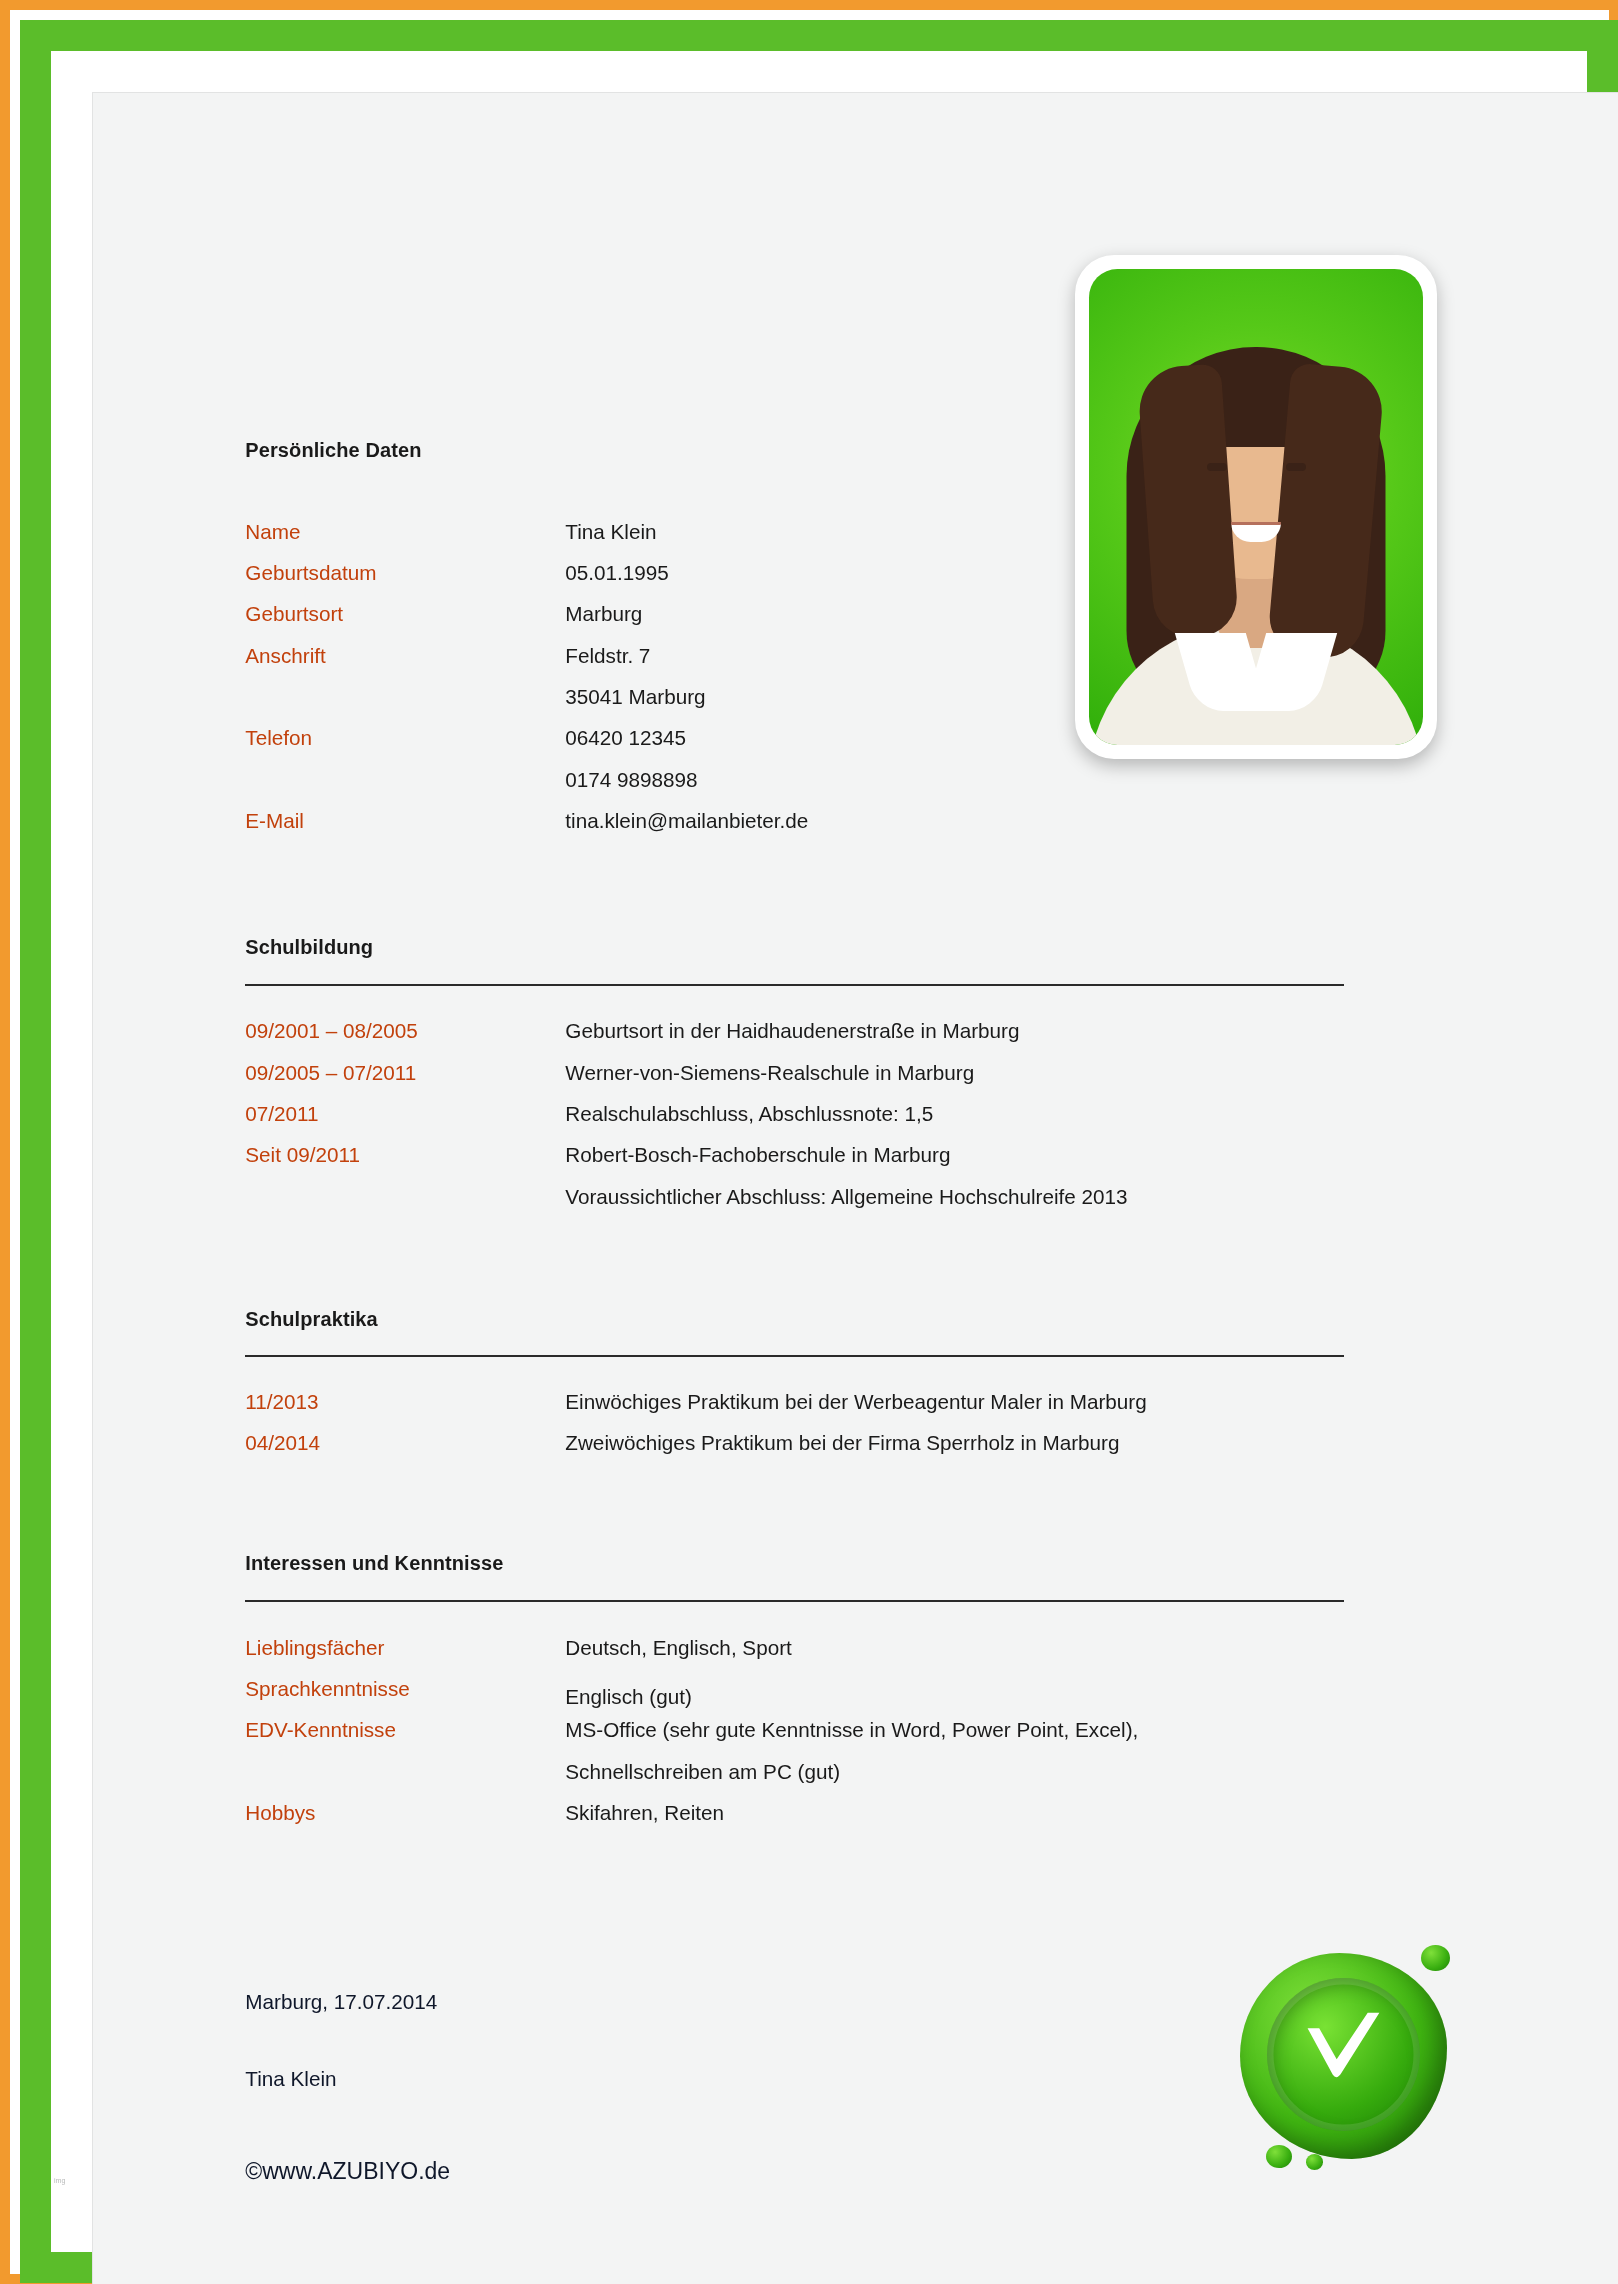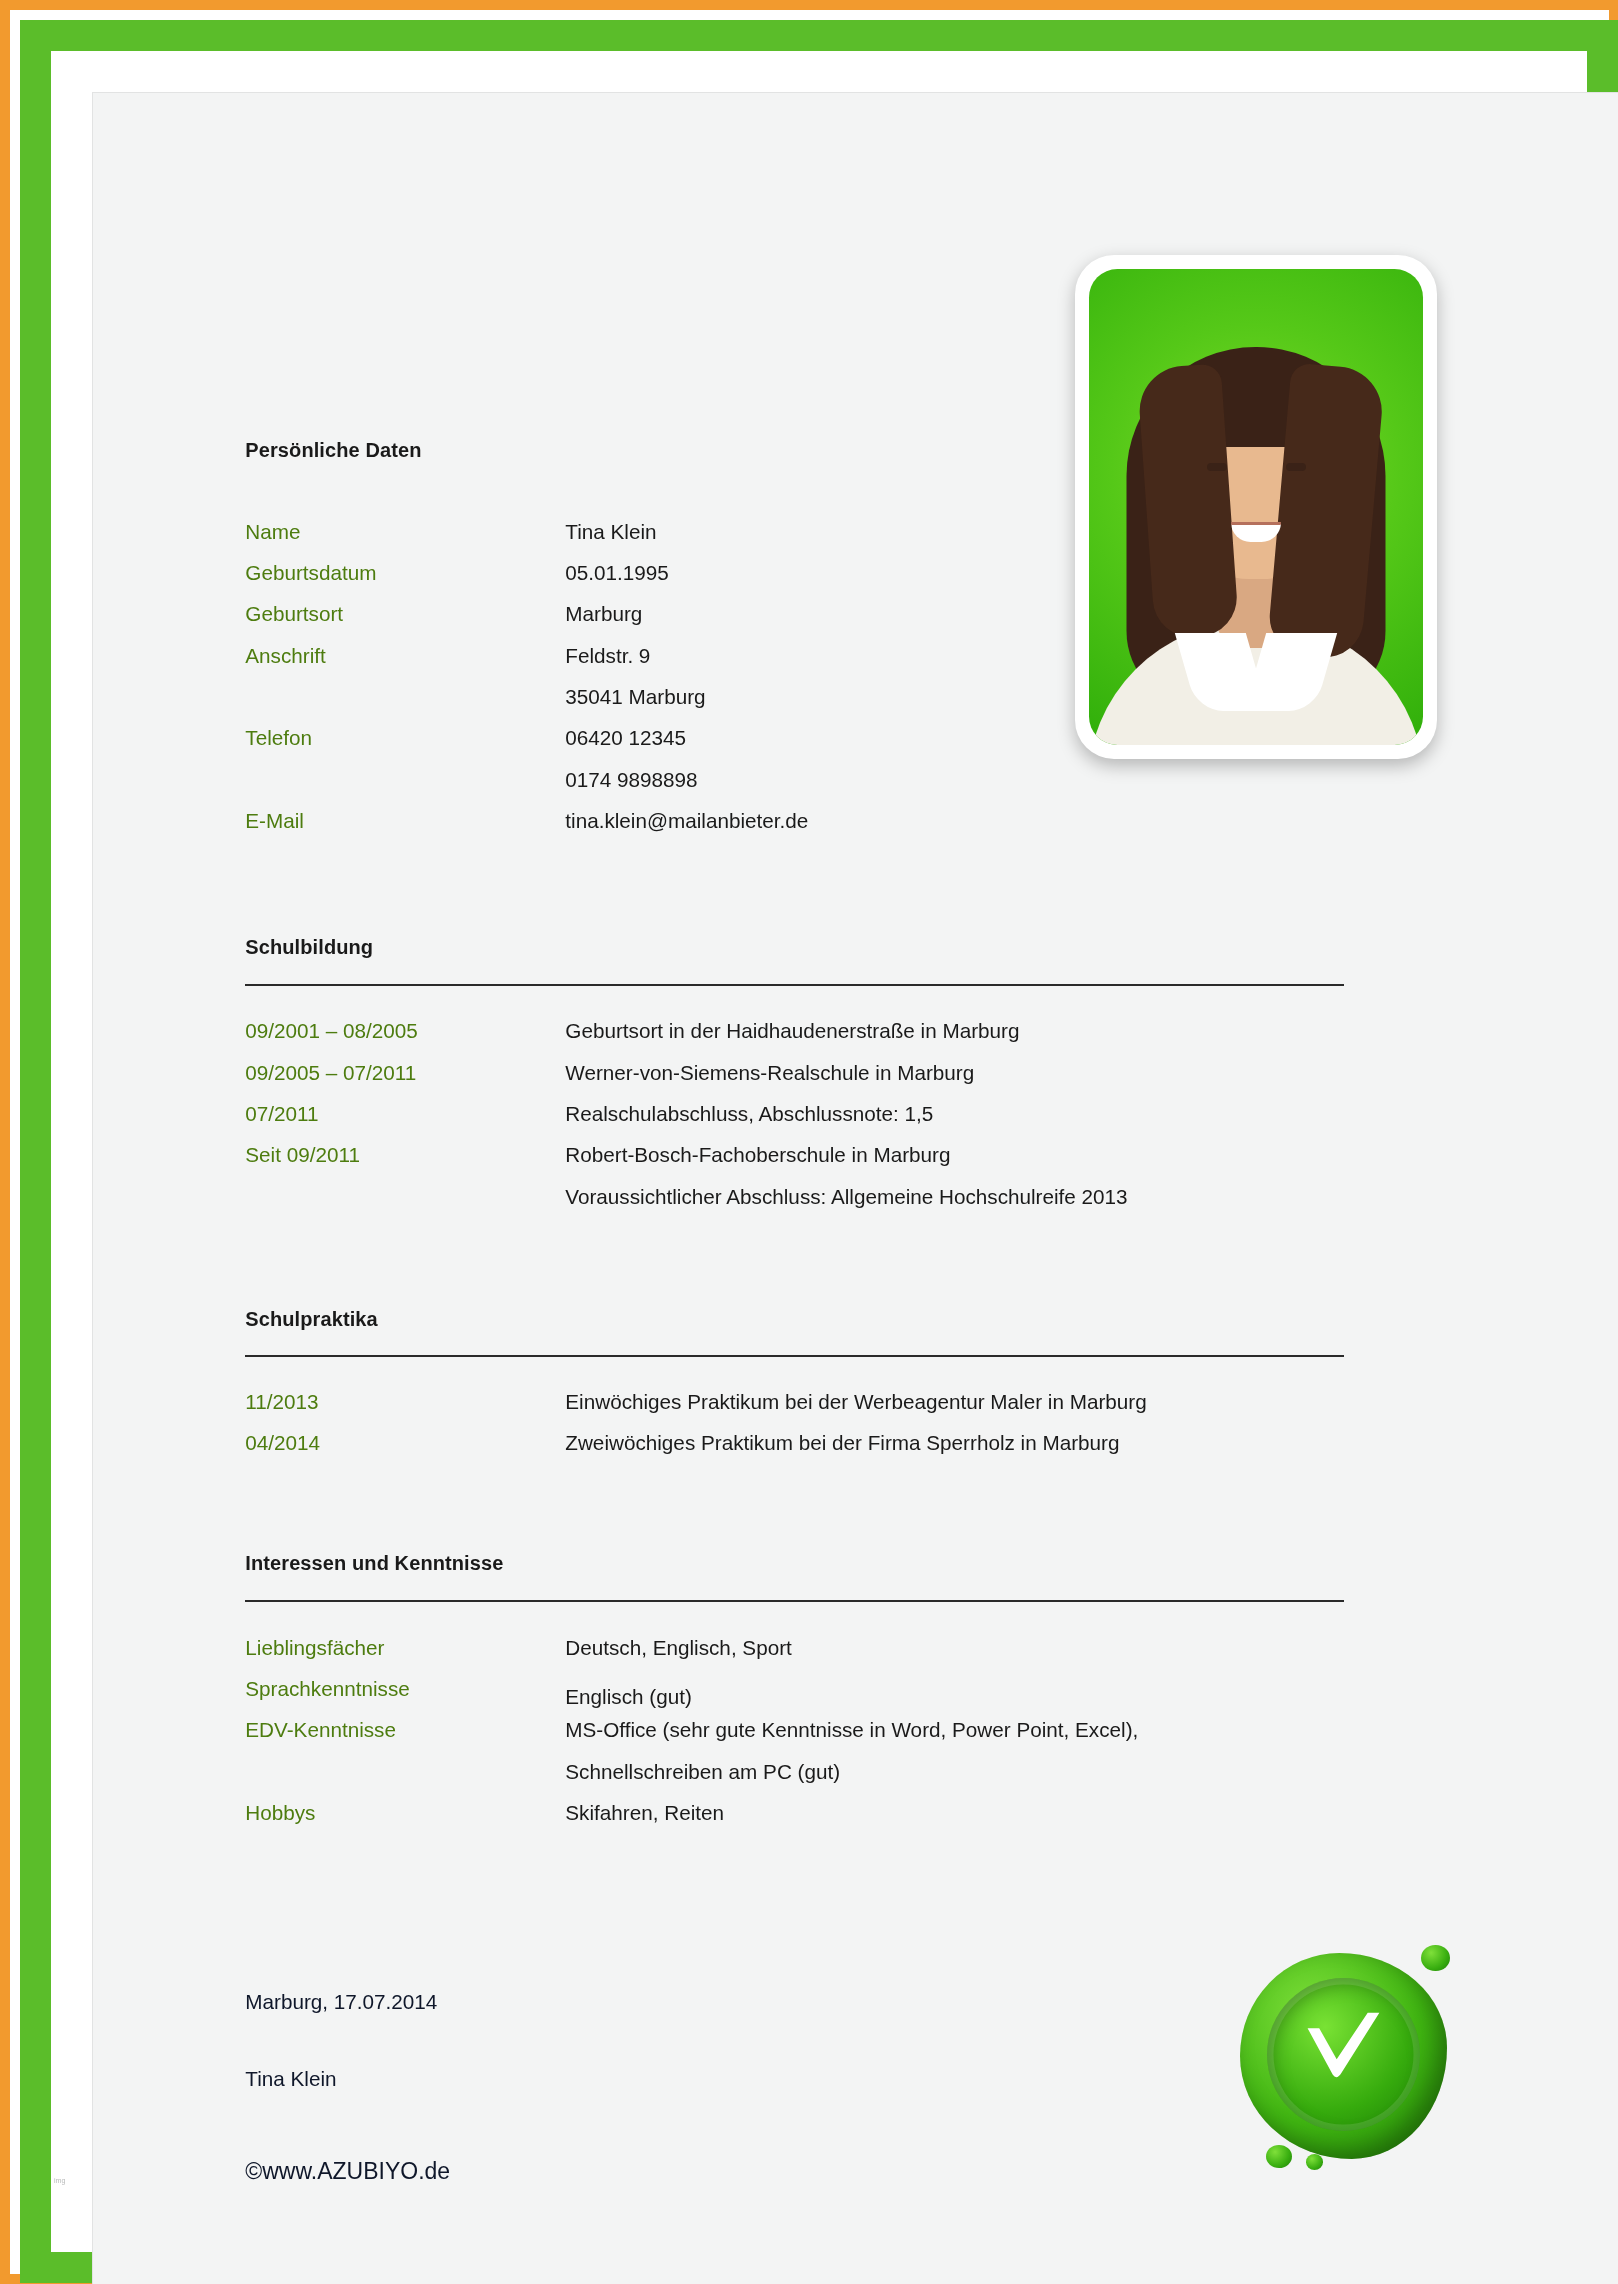--- a/index.html
+++ b/index.html
@@ -73,21 +73,21 @@
     position: absolute;
     left: 152px;
     width: 1099px;
     height: 1.9px;
     background: #2a2a2a;
   }
 
   .row-label {
     position: absolute;
     font-size: 20.7px;
-    color: #4d7c0f;
+    color: #c2410c;
     white-space: nowrap;
   }
   .row-value {
     position: absolute;
     left: 472px;
     font-size: 20.7px;
     color: #1a1a1a;
     white-space: nowrap;
   }
 
@@ -297,21 +297,21 @@
         <div class="row-label" style="top:427px; left:152px;">Name</div>
         <div class="row-value" style="top:427px;">Tina Klein</div>
 
         <div class="row-label" style="top:468px; left:152px;">Geburtsdatum</div>
         <div class="row-value" style="top:468px;">05.01.1995</div>
 
         <div class="row-label" style="top:509px; left:152px;">Geburtsort</div>
         <div class="row-value" style="top:509px;">Marburg</div>
 
         <div class="row-label" style="top:551px; left:152px;">Anschrift</div>
-        <div class="row-value" style="top:551px;">Feldstr. 9</div>
+        <div class="row-value" style="top:551px;">Feldstr. 7</div>
         <div class="row-value" style="top:592px;">35041 Marburg</div>
 
         <div class="row-label" style="top:633px; left:152px;">Telefon</div>
         <div class="row-value" style="top:633px;">06420 12345</div>
         <div class="row-value" style="top:675px;">0174 9898898</div>
 
         <div class="row-label" style="top:716px; left:152px;">E-Mail</div>
         <div class="row-value" style="top:716px;">tina.klein@mailanbieter.de</div>
 
         <div class="section-head" style="left:152px; top:843px;">Schulbildung</div>

